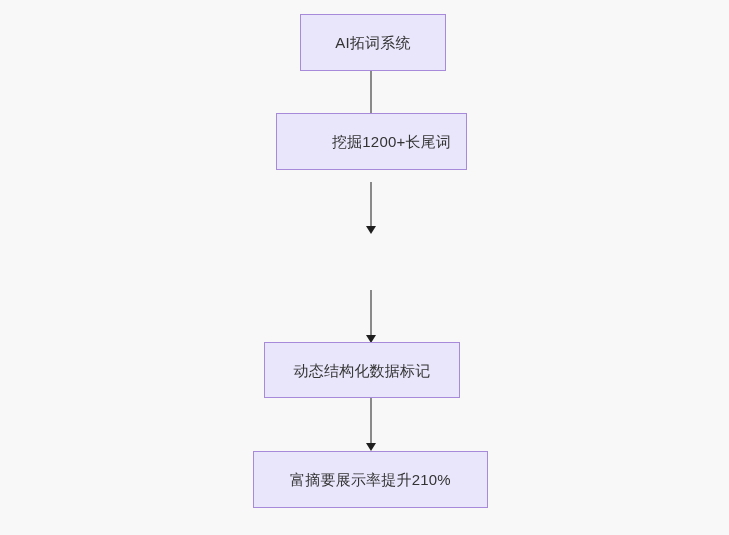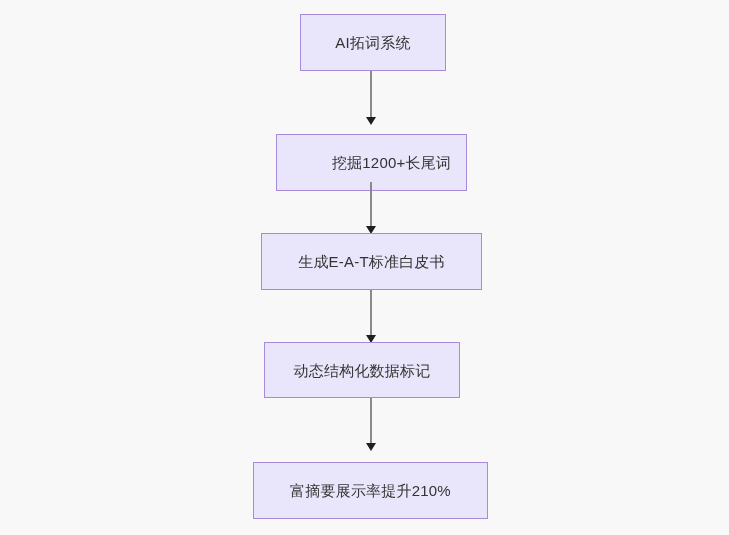--- a/index.html
+++ b/index.html
@@ -65,44 +65,41 @@
 
   <div class="node" style="left:300px; top:14px; width:146px; height:57px;">
     <span class="node-label">AI拓词系统</span>
   </div>
 
   <div class="connector" style="left:364px; top:71px; height:54px;">
     <span class="stem" style="height:46px;"></span>
     <span class="head"></span>
   </div>
 
-  <div class="node" style="left:276px; top:134px; width:191px; height:57px;padding-left:40px;">
+  <div class="node" style="left:276px; top:113px; width:191px; height:57px;padding-left:40px;">
     <span class="node-label">挖掘1200+长尾词</span>
   </div>
 
   <div class="connector" style="left:364px; top:182px; height:52px;">
     <span class="stem" style="height:44px;"></span>
     <span class="head"></span>
   </div>
 
-  <div class="node" style="left:261px; top:233px; width:221px; height:57px;">
-    <span class="node-label">生成E-A-T标准白皮书</span>
-  </div>
 
   <div class="connector" style="left:364px; top:290px; height:53px;">
     <span class="stem" style="height:45px;"></span>
     <span class="head"></span>
   </div>
 
   <div class="node" style="left:264px; top:342px; width:196px; height:56px;">
     <span class="node-label">动态结构化数据标记</span>
   </div>
 
   <div class="connector" style="left:364px; top:398px; height:53px;">
     <span class="stem" style="height:45px;"></span>
     <span class="head"></span>
   </div>
 
-  <div class="node" style="left:253px; top:462px; width:235px; height:57px;">
+  <div class="node" style="left:253px; top:451px; width:235px; height:57px;">
     <span class="node-label">富摘要展示率提升210%</span>
   </div>
 
 </div>
 
 </body></html>

